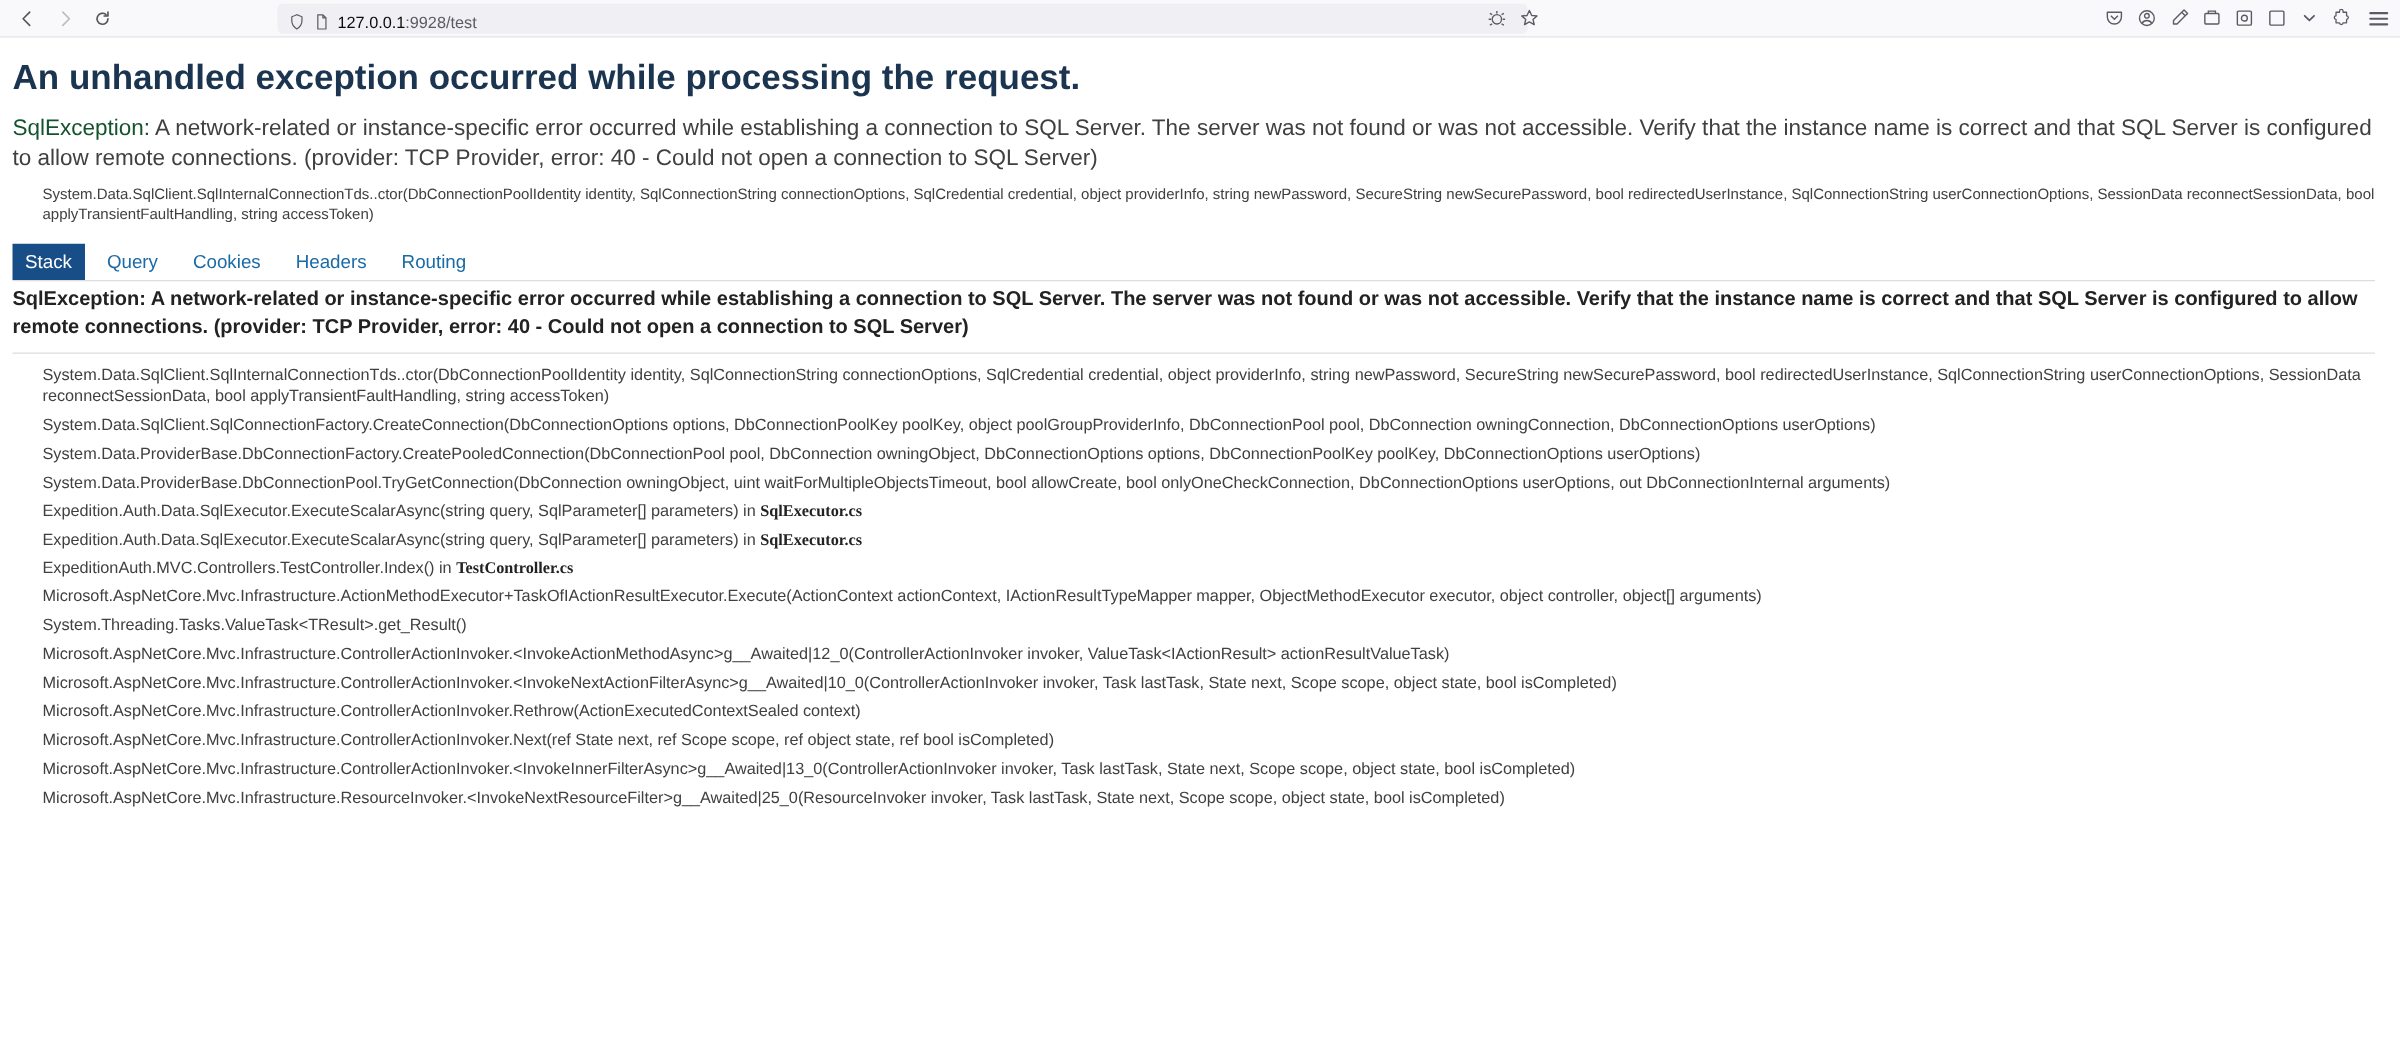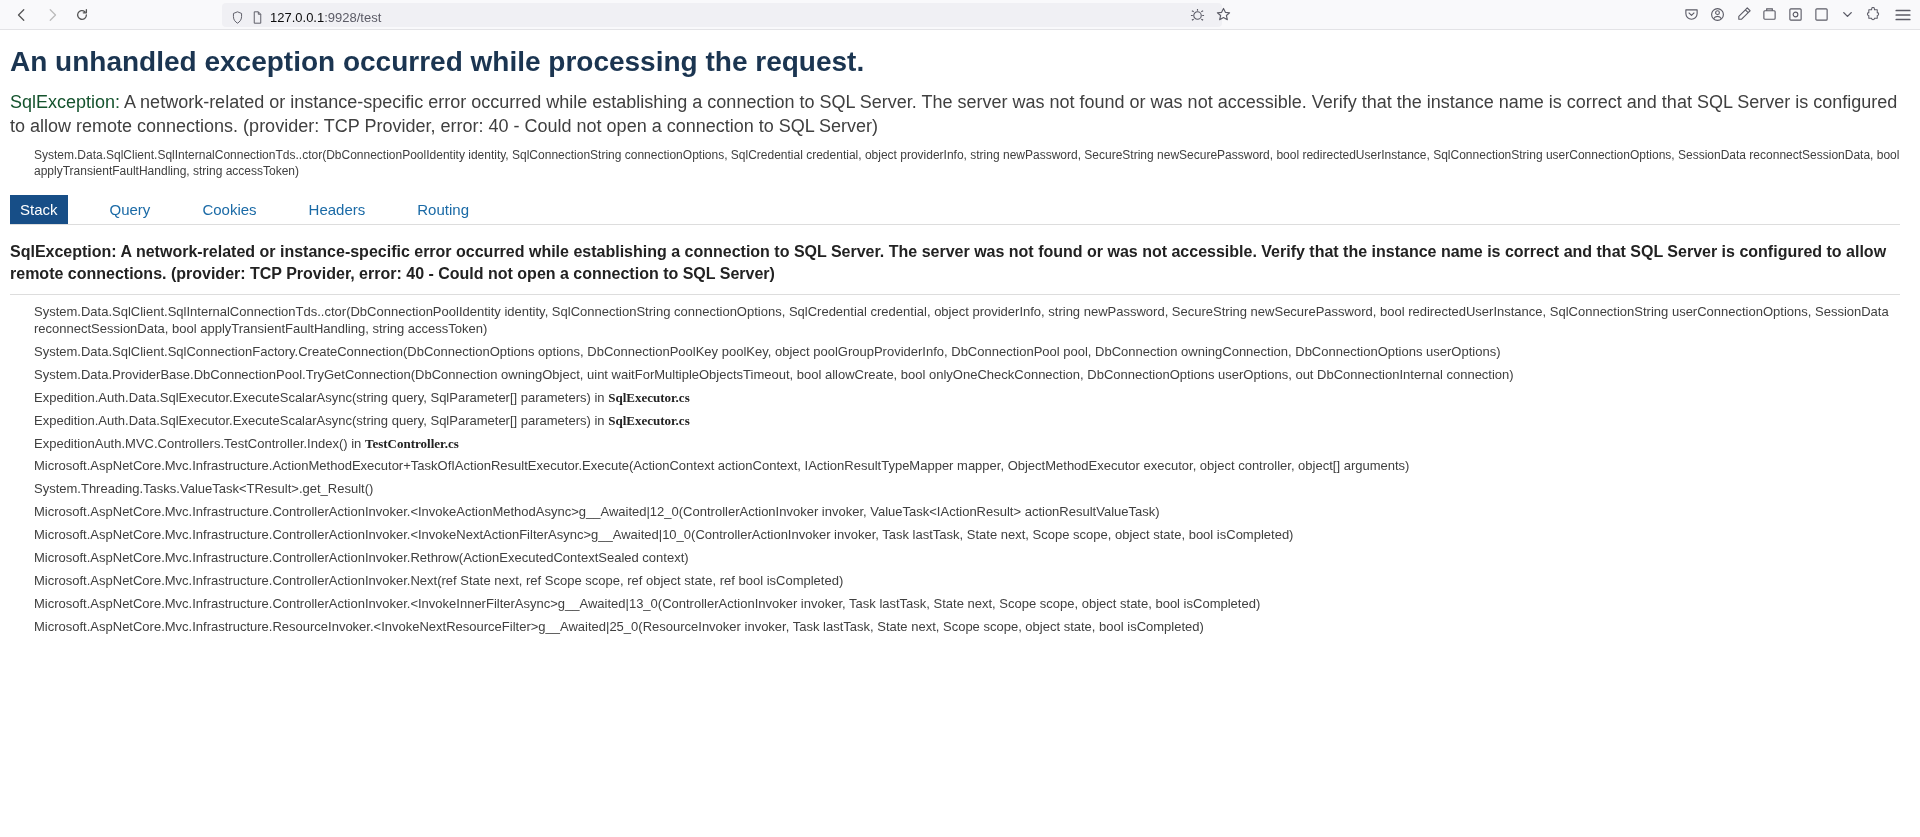--- a/index.html
+++ b/index.html
@@ -83,24 +83,23 @@
     font-size: 12px;
     color: #404040;
     padding-left: 24px;
     line-height: 1.35;
     margin-bottom: 16px;
   }
 
   
   .tab-row {
     display: flex;
-    gap: 32px;
+    gap: 8px;
     align-items: center;
     border-bottom: 1px solid #ddd;
-    margin-bottom: 12px;
   }
   .tab {
     padding: 6px 10px;
     font-size: 15px;
     color: #1a6aa6;
     cursor: pointer;
   }
   .tab.active {
     background: #174e87;
     color: #fff;
@@ -255,21 +254,22 @@
       <div class="tab">Cookies</div>
       <div class="tab">Headers</div>
       <div class="tab">Routing</div>
     </div>
 
     <div class="stack-header">SqlException: A network-related or instance-specific error occurred while establishing a connection to SQL Server. The server was not found or was not accessible. Verify that the instance name is correct and that SQL Server is configured to allow remote connections. (provider: TCP Provider, error: 40 - Could not open a connection to SQL Server)</div>
 
     <div class="frames" id="frames">
         <div class="frame"><span>System.Data.SqlClient.SqlInternalConnectionTds..ctor(DbConnectionPoolIdentity identity, SqlConnectionString connectionOptions, SqlCredential credential, object providerInfo, string newPassword, SecureString newSecurePassword, bool redirectedUserInstance, SqlConnectionString userConnectionOptions, SessionData reconnectSessionData, bool applyTransientFaultHandling, string accessToken)</span></div>
         <div class="frame"><span>System.Data.SqlClient.SqlConnectionFactory.CreateConnection(DbConnectionOptions options, DbConnectionPoolKey poolKey, object poolGroupProviderInfo, DbConnectionPool pool, DbConnection owningConnection, DbConnectionOptions userOptions)</span></div>
-        <div class="frame"><span>System.Data.ProviderBase.DbConnectionPool.TryGetConnection(DbConnection owningObject, uint waitForMultipleObjectsTimeout, bool allowCreate, bool onlyOneCheckConnection, DbConnectionOptions userOptions, out DbConnectionInternal connection)</span></div>
+        <div class="frame"><span>System.Data.ProviderBase.DbConnectionFactory.CreatePooledConnection(DbConnectionPool pool, DbConnection owningObject, DbConnectionOptions options, DbConnectionPoolKey poolKey, DbConnectionOptions userOptions)</span></div>
+        <div class="frame"><span>System.Data.ProviderBase.DbConnectionPool.TryGetConnection(DbConnection owningObject, uint waitForMultipleObjectsTimeout, bool allowCreate, bool onlyOneCheckConnection, DbConnectionOptions userOptions, out DbConnectionInternal arguments)</span></div>
         <div class="frame"><span>Expedition.Auth.Data.SqlExecutor.ExecuteScalarAsync(string query, SqlParameter[] parameters) in </span><span class="file">SqlExecutor.cs</span></div>
         <div class="frame"><span>Expedition.Auth.Data.SqlExecutor.ExecuteScalarAsync(string query, SqlParameter[] parameters) in </span><span class="file">SqlExecutor.cs</span></div>
         <div class="frame"><span>ExpeditionAuth.MVC.Controllers.TestController.Index() in </span><span class="file">TestController.cs</span></div>
         <div class="frame"><span>Microsoft.AspNetCore.Mvc.Infrastructure.ActionMethodExecutor+TaskOfIActionResultExecutor.Execute(ActionContext actionContext, IActionResultTypeMapper mapper, ObjectMethodExecutor executor, object controller, object[] arguments)</span></div>
         <div class="frame"><span>System.Threading.Tasks.ValueTask&lt;TResult&gt;.get_Result()</span></div>
         <div class="frame"><span>Microsoft.AspNetCore.Mvc.Infrastructure.ControllerActionInvoker.&lt;InvokeActionMethodAsync&gt;g__Awaited|12_0(ControllerActionInvoker invoker, ValueTask&lt;IActionResult&gt; actionResultValueTask)</span></div>
         <div class="frame"><span>Microsoft.AspNetCore.Mvc.Infrastructure.ControllerActionInvoker.&lt;InvokeNextActionFilterAsync&gt;g__Awaited|10_0(ControllerActionInvoker invoker, Task lastTask, State next, Scope scope, object state, bool isCompleted)</span></div>
         <div class="frame"><span>Microsoft.AspNetCore.Mvc.Infrastructure.ControllerActionInvoker.Rethrow(ActionExecutedContextSealed context)</span></div>
         <div class="frame"><span>Microsoft.AspNetCore.Mvc.Infrastructure.ControllerActionInvoker.Next(ref State next, ref Scope scope, ref object state, ref bool isCompleted)</span></div>
         <div class="frame"><span>Microsoft.AspNetCore.Mvc.Infrastructure.ControllerActionInvoker.&lt;InvokeInnerFilterAsync&gt;g__Awaited|13_0(ControllerActionInvoker invoker, Task lastTask, State next, Scope scope, object state, bool isCompleted)</span></div>

